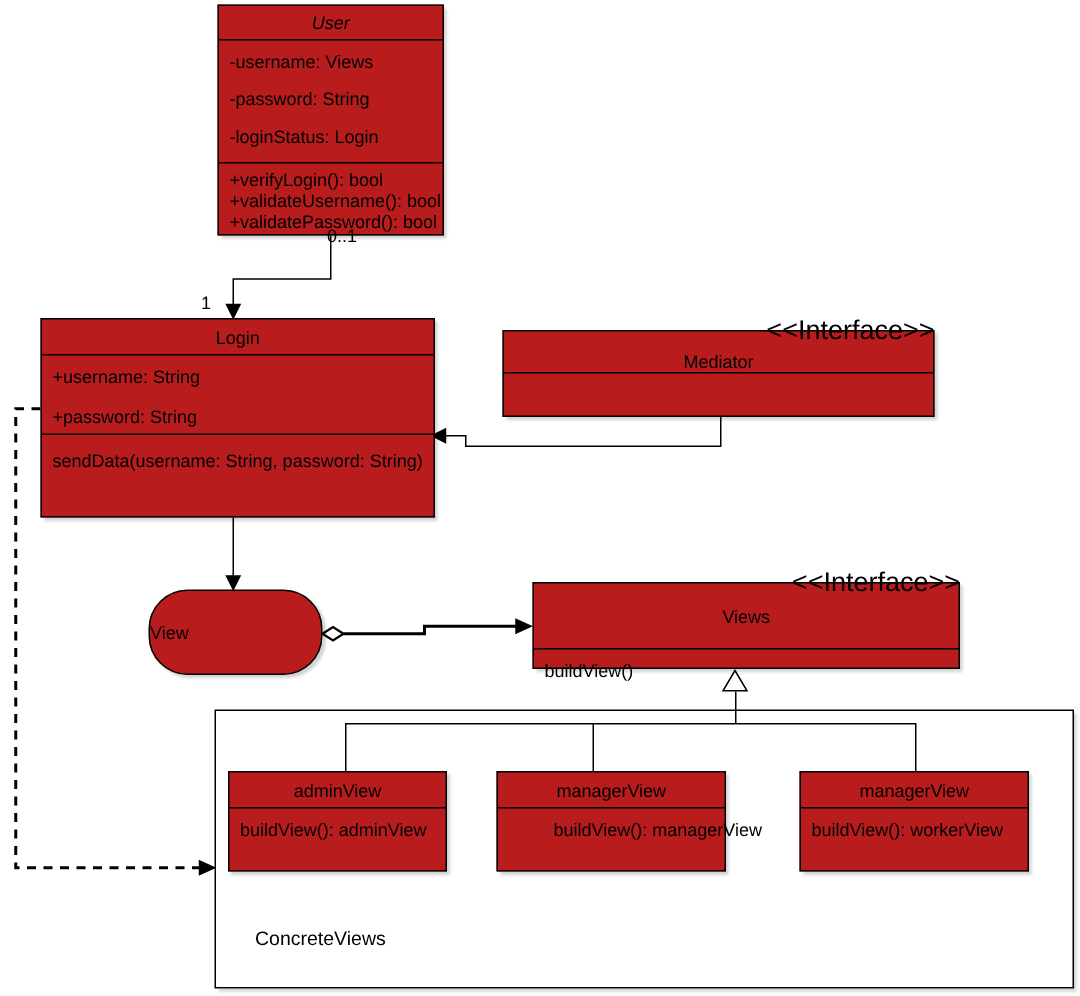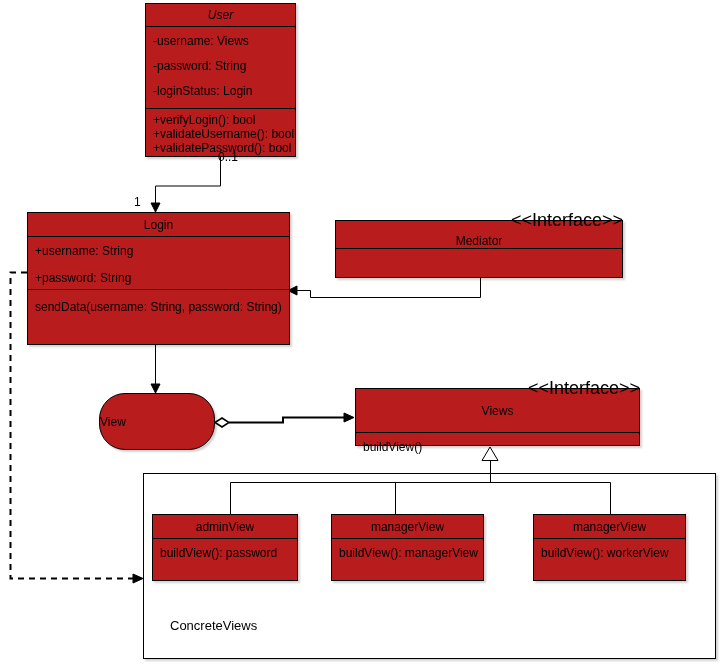--- a/index.html
+++ b/index.html
@@ -107,27 +107,27 @@
     </div>
   </div>
   <div class="stereotype" style="left:355px;top:380px;width:285px;">&lt;&lt;Interface&gt;&gt;</div>
 
   <div class="container-box" style="left:143px;top:473px;width:573px;height:186px;"></div>
   <div class="container-label" style="left:170px;top:618px;">ConcreteViews</div>
 
   <div class="uml-class" style="left:152px;top:514px;width:146px;height:67px;">
     <div class="uml-title" style="height:23px;">adminView</div>
     <div class="compartment" style="height:41px;padding-top:7px;">
-      <div class="row">buildView(): password</div>
+      <div class="row">buildView(): adminView</div>
     </div>
   </div>
 
   <div class="uml-class" style="left:331px;top:514px;width:153px;height:67px;">
     <div class="uml-title" style="height:23px;">managerView</div>
-    <div class="compartment" style="height:41px;padding-top:7px;">
+    <div class="compartment" style="height:41px;padding-top:7px;margin-left:30px;">
       <div class="row">buildView(): managerView</div>
     </div>
   </div>
 
   <div class="uml-class" style="left:533px;top:514px;width:153px;height:67px;">
     <div class="uml-title" style="height:23px;">managerView</div>
     <div class="compartment" style="height:41px;padding-top:7px;">
       <div class="row">buildView(): workerView</div>
     </div>
   </div>

